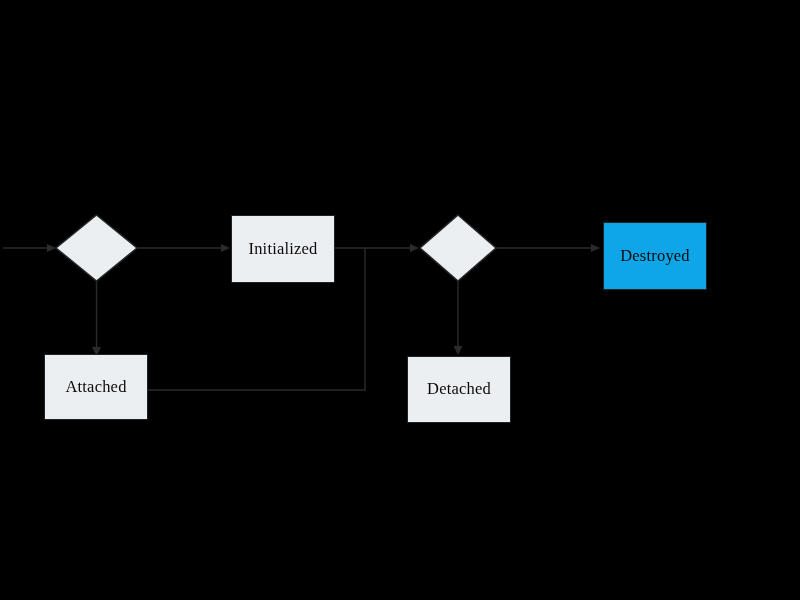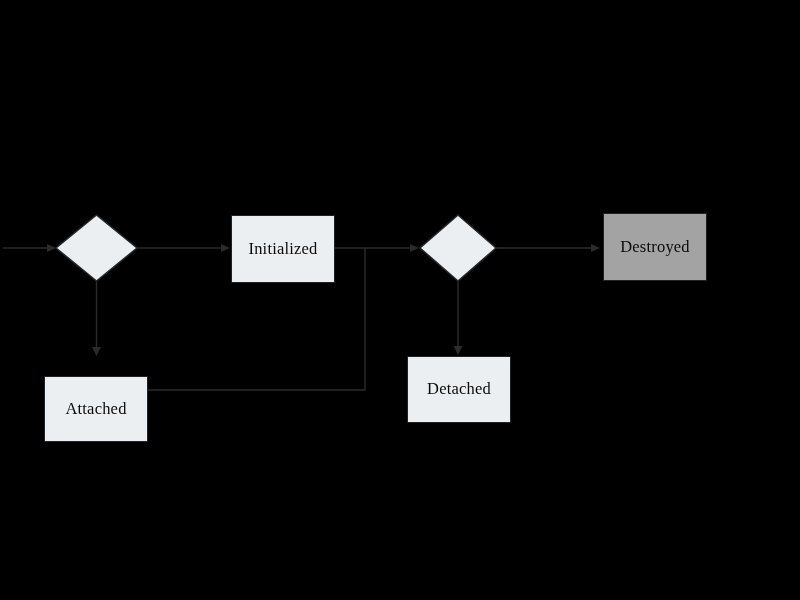--- a/index.html
+++ b/index.html
@@ -45,24 +45,25 @@
     display: flex;
     align-items: center;
     justify-content: center;
     color: #0b0b0b;
     font-size: 16.5px;
     line-height: 1;
     letter-spacing: 0.2px;
     font-family: Liberation Serif, serif;
   }
   .node.destroyed {
-    background: #a3a3a3;
+    background: #0ea5e9;
+    margin-top: 9px;
   }
   .node-initialized { left: 231px; top: 215px; width: 104px; height: 68px; }
-  .node-attached    { left: 44px;  top: 376px; width: 104px; height: 66px; }
+  .node-attached    { left: 44px;  top: 354px; width: 104px; height: 66px; }
   .node-detached    { left: 407px; top: 356px; width: 104px; height: 67px; }
   .node-destroyed   { left: 603px; top: 213px; width: 104px; height: 68px; }
 </style>
 </head>
 <body>
 
 <div class="stage">
 
   <svg class="edges-layer" viewBox="0 0 800 600">
 

